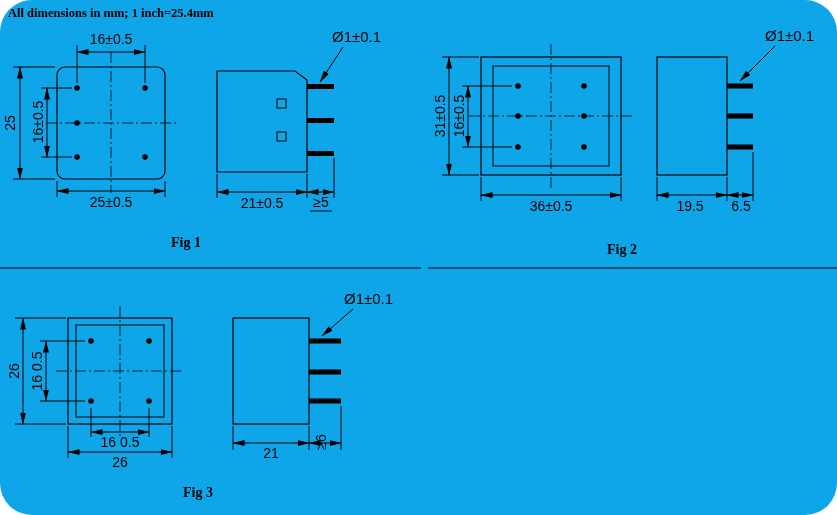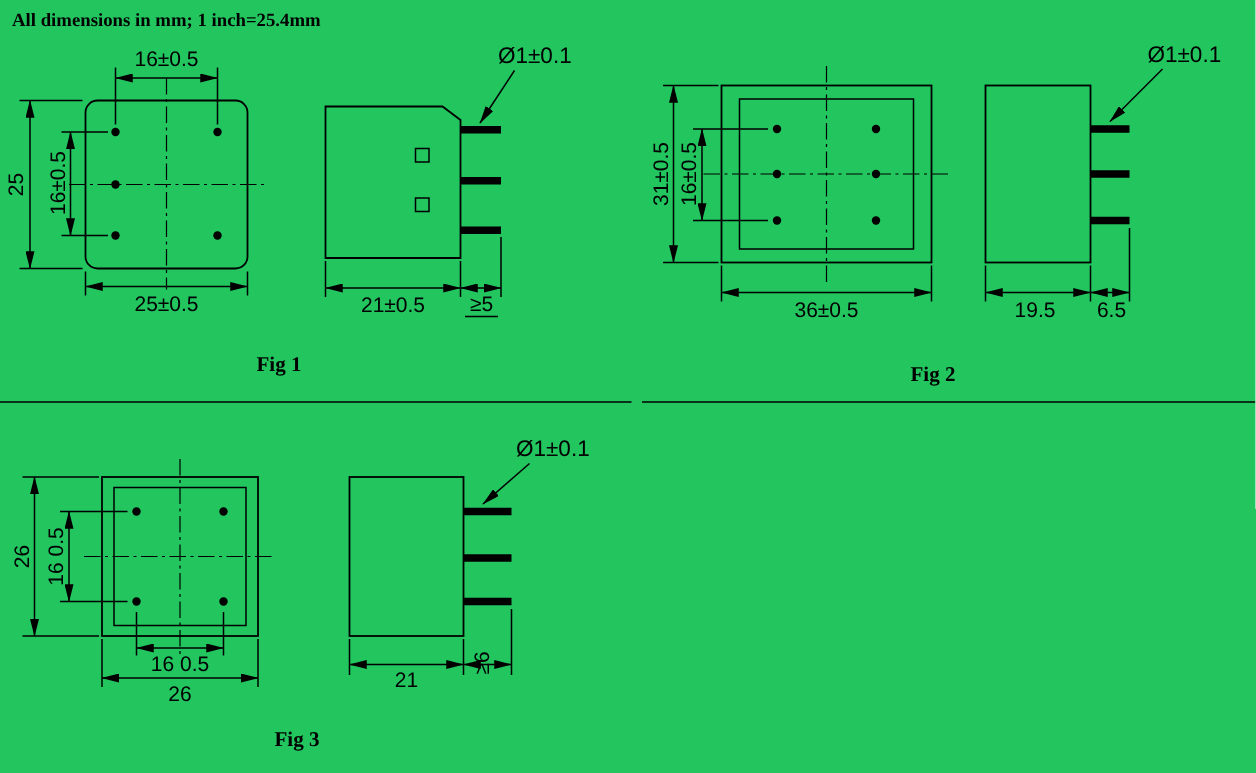--- a/index.html
+++ b/index.html
@@ -1,16 +1,16 @@
 <!DOCTYPE html>
 <html><head>
 <meta charset="utf-8">
 <style>
   html,body{margin:0;padding:0;background:#ffffff;}
-  .page{position:relative;width:837px;height:515px;background:#22c55e;overflow:hidden;}
+  .page{position:relative;width:837px;height:515px;background:#0ea5e9;overflow:hidden;border-radius:32px;}
   svg{display:block;}
   .ln{fill:none;stroke:#000;stroke-width:1.2;}
   .thin{stroke:#000;stroke-width:1;fill:none;}
   .cl{stroke:#000;stroke-width:0.8;fill:none;stroke-dasharray:11 3 2 3;}
   .dim{stroke:#000;stroke-width:1;fill:none;}
   .pin{fill:#000;stroke:none;}
   text{fill:#000;}
   .t{font:14px "Liberation Sans", sans-serif;}
   .tb{font:15px "Liberation Sans", sans-serif;}
   .cap{font:bold 14px "Liberation Serif", serif;}

